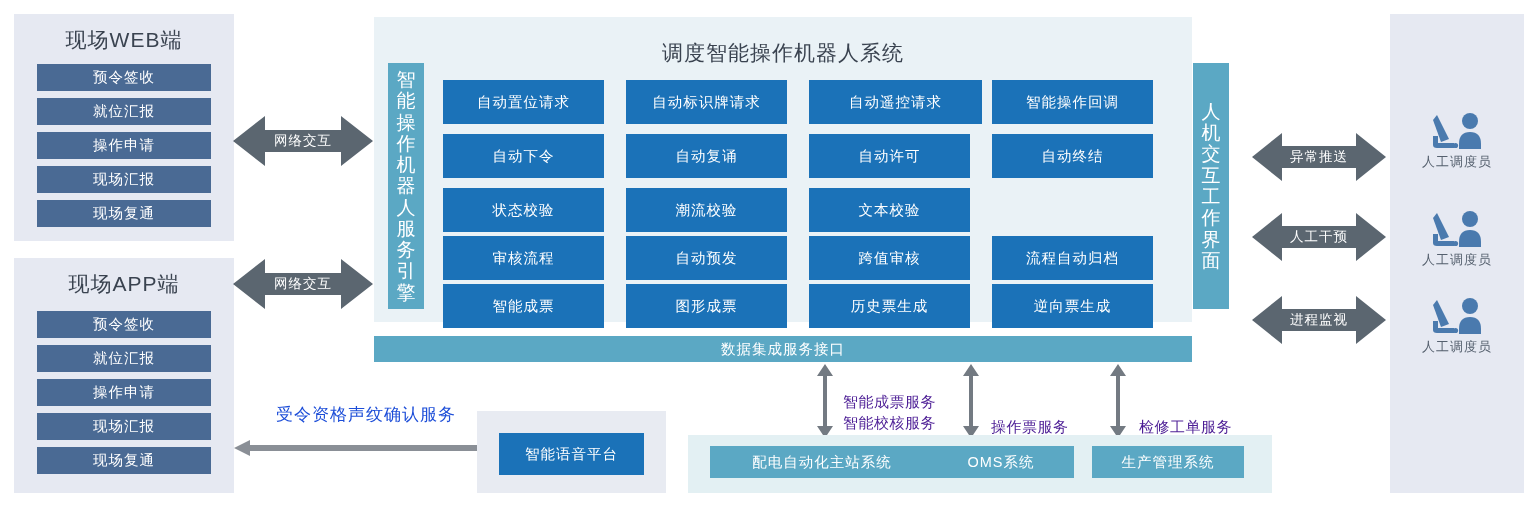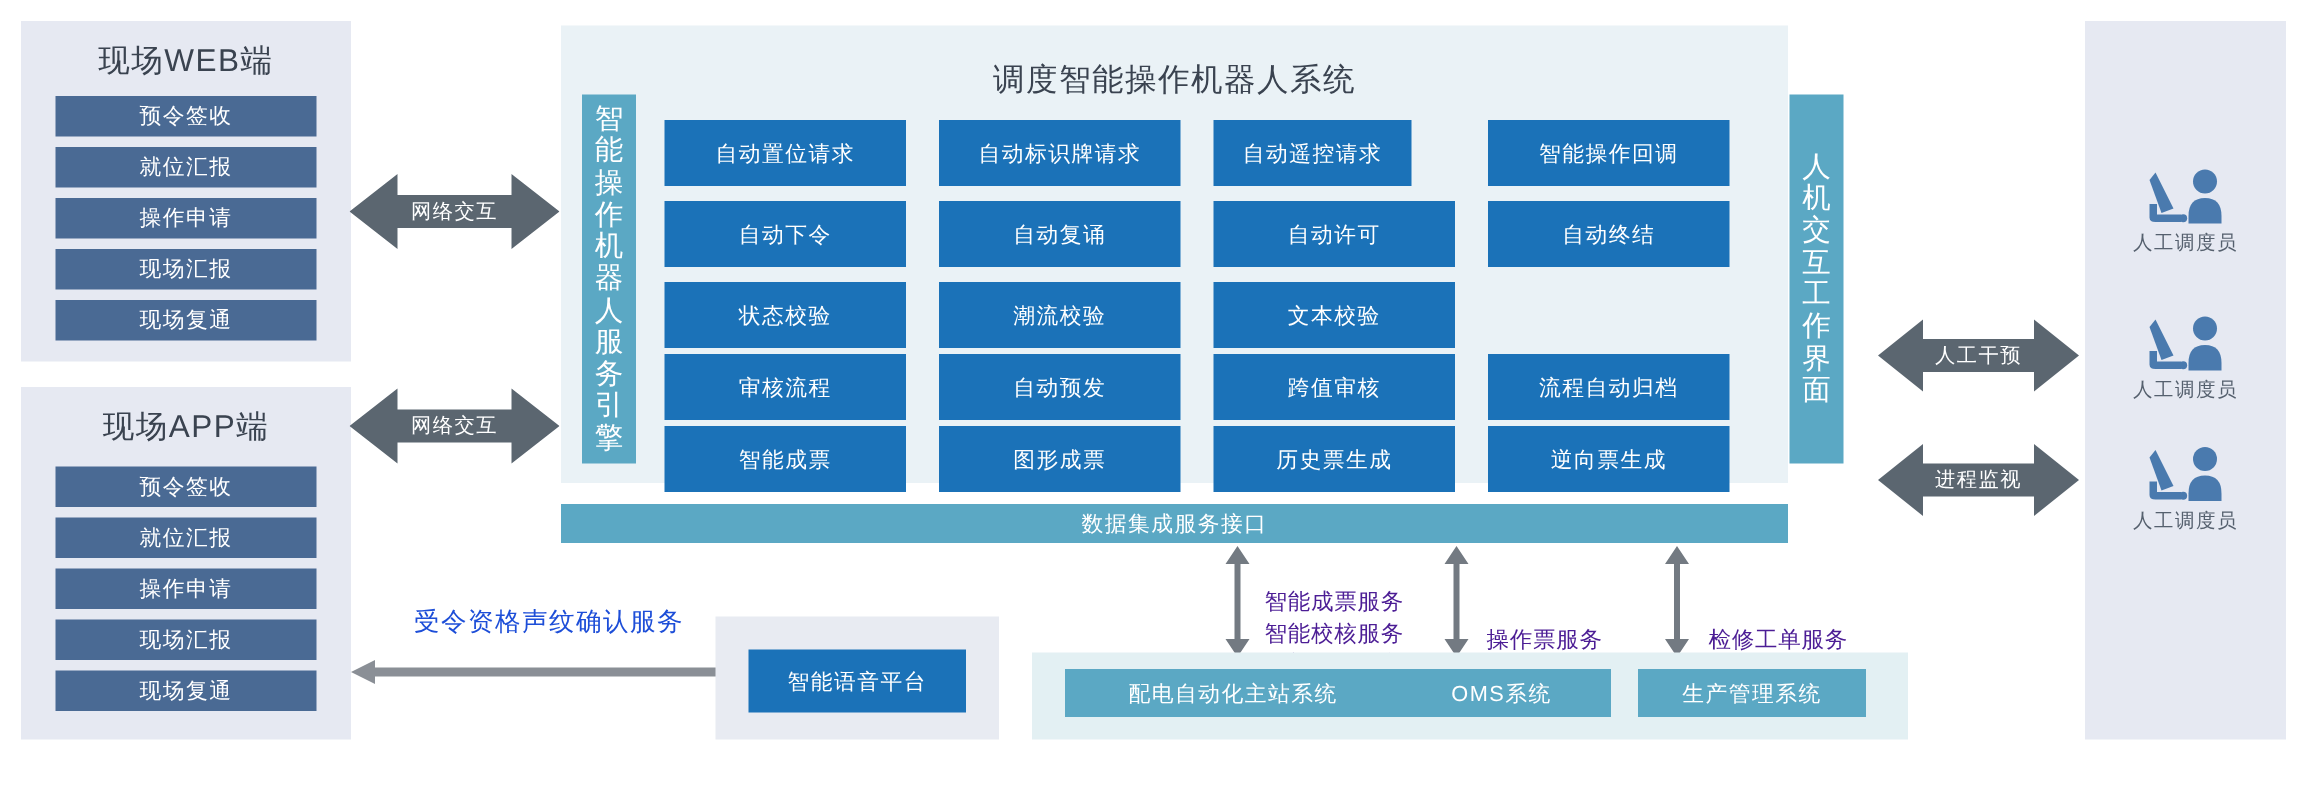--- a/index.html
+++ b/index.html
@@ -188,21 +188,21 @@
   </div>
 
   <div class="abs main-panel" style="left:374px;top:17px;width:818px;height:305px;">
 
     <div class="main-title abs" style="left:0;right:0;top:22px;">调度智能操作机器人系统</div>
 
     <div class="vbar abs" style="left:14px;top:46px;width:36px;height:246px;">智能操作机器人服务引擎</div>
 
     <div class="fn-box abs" style="left:69px;top:63px;width:161px;height:44px;">自动置位请求</div>
     <div class="fn-box abs" style="left:252px;top:63px;width:161px;height:44px;">自动标识牌请求</div>
-    <div class="fn-box abs" style="left:435px;top:63px;width:132px;height:44px;">自动遥控请求</div>
+    <div class="fn-box abs" style="left:435px;top:63px;width:173px;height:44px;">自动遥控请求</div>
     <div class="fn-box abs" style="left:618px;top:63px;width:161px;height:44px;">智能操作回调</div>
 
     <div class="fn-box abs" style="left:69px;top:117px;width:161px;height:44px;">自动下令</div>
     <div class="fn-box abs" style="left:252px;top:117px;width:161px;height:44px;">自动复诵</div>
     <div class="fn-box abs" style="left:435px;top:117px;width:161px;height:44px;">自动许可</div>
     <div class="fn-box abs" style="left:618px;top:117px;width:161px;height:44px;">自动终结</div>
 
     <div class="fn-box abs" style="left:69px;top:171px;width:161px;height:44px;">状态校验</div>
     <div class="fn-box abs" style="left:252px;top:171px;width:161px;height:44px;">潮流校验</div>
     <div class="fn-box abs" style="left:435px;top:171px;width:161px;height:44px;">文本校验</div>
@@ -251,20 +251,26 @@
         <path d="M8 3 L20 27 L12 30 L4 8 Z" fill="#4A7AAE"></path>
         <path d="M4 24 L4 33 Q4 36 8 36 L25 36 L25 31 L9 31 L9 24 Z" fill="#4A7AAE"></path>
         <circle cx="26.5" cy="33.5" r="2.6" fill="#4A7AAE"></circle>
         <circle cx="41" cy="9" r="8" fill="#4A7AAE"></circle>
         <path d="M41 20 Q52 20 52 32 L52 37 L30 37 L30 32 Q30 20 41 20 Z" fill="#4A7AAE"></path>
       </svg>
       <div class="op-label">人工调度员</div>
     </div>
   </div>
 
+  <div class="blockarrow" style="left:1252px;top:129px;width:134px;height:56px;">
+    <svg width="134" height="56" viewBox="0 0 134 56">
+      <polygon points="0,28 30,4 30,17 104,17 104,4 134,28 104,52 104,39 30,39 30,52" fill="#5B6670"></polygon>
+    </svg>
+    <div class="balabel">异常推送</div>
+  </div>
 
   <div class="blockarrow" style="left:1252px;top:209px;width:134px;height:56px;">
     <svg width="134" height="56" viewBox="0 0 134 56">
       <polygon points="0,28 30,4 30,17 104,17 104,4 134,28 104,52 104,39 30,39 30,52" fill="#5B6670"></polygon>
     </svg>
     <div class="balabel">人工干预</div>
   </div>
 
   <div class="blockarrow" style="left:1252px;top:292px;width:134px;height:56px;">
     <svg width="134" height="56" viewBox="0 0 134 56">

